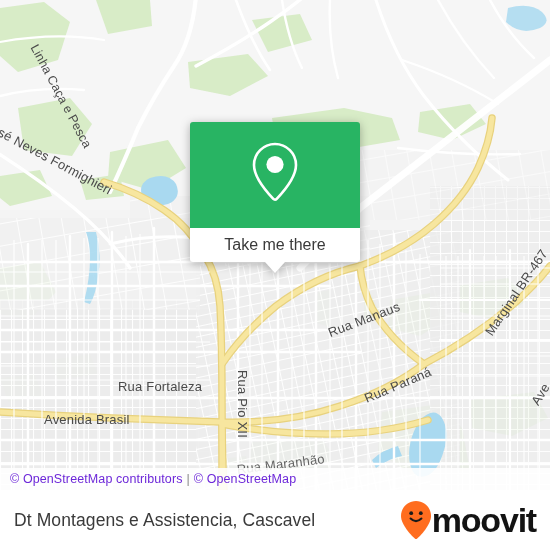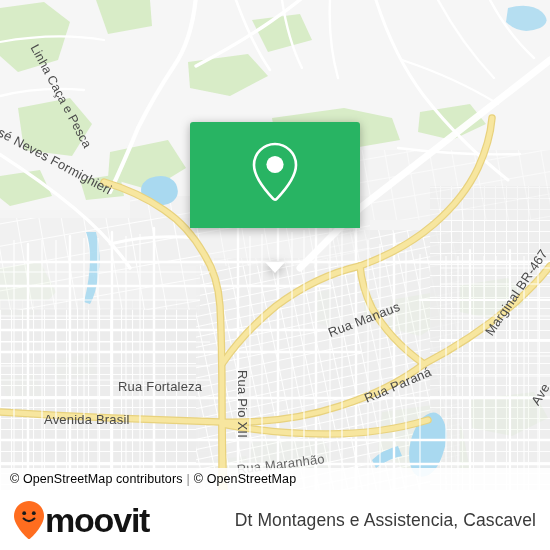--- a/index.html
+++ b/index.html
@@ -41,21 +41,21 @@
     position: absolute;
     left: 0; top: 468px;
     width: 550px; height: 22px;
     background: rgba(255,255,255,0.88);
     display: flex;
     align-items: center;
     padding-left: 10px;
   }
   #attribution .attr-text {
     font-size: 12.5px;
-    color: #000000;
+    color: #6d28d9;
     font-family: "Liberation Sans", sans-serif;
     letter-spacing: .1px;
   }
   #attribution .attr-sep {
     font-size: 12.5px;
     color: #8a8a8a;
     padding: 0 4px;
   }
 
   
@@ -303,33 +303,36 @@
 
     <div id="popup">
       <div id="popup-head">
         <span>
           <svg width="54" height="66" viewBox="0 0 54 66" fill="none" aria-hidden="true">
             <path d="M27 4 C15.4 4 6 13.4 6 25 c0 12.6 14.2 28.5 19.3 33.9 a2.3 2.3 0 0 0 3.4 0 C33.8 53.5 48 37.6 48 25 48 13.4 38.6 4 27 4 Z" stroke="#ffffff" stroke-width="2.6" fill="none"></path>
             <circle cx="27" cy="24.5" r="8.6" fill="#ffffff"></circle>
           </svg>
         </span>
       </div>
+      <div id="popup-body">
+        <span class="cta">Take me there</span>
+      </div>
       <div id="popup-tail"></div>
     </div>
 
   </div>
 
   <div id="footer">
+    <div id="footer-title">Dt Montagens e Assistencia, Cascavel</div>
     <div id="brand">
       <span style="display:flex;align-items:center;">
         <svg width="30" height="38" viewBox="0 0 30 38" aria-hidden="true">
           <path d="M15 0 C6.7 0 0 6.7 0 15 c0 9.2 11.4 20.4 13.8 22.6 a1.8 1.8 0 0 0 2.4 0 C18.6 35.4 30 24.2 30 15 30 6.7 23.3 0 15 0 Z" fill="#ff6d1f"></path>
           <circle cx="10.2" cy="12.2" r="1.9" fill="#1a1a1a"></circle>
           <circle cx="19.8" cy="12.2" r="1.9" fill="#1a1a1a"></circle>
           <path d="M9.6 17.6 q5.4 5.2 10.8 0" stroke="#1a1a1a" stroke-width="2.1" fill="none" stroke-linecap="round"></path>
         </svg>
       </span>
       <span id="brand-word">moovit</span>
     </div>
-    <div id="footer-title">Dt Montagens e Assistencia, Cascavel</div>
   </div>
 
 </div>
 
 </body></html>

